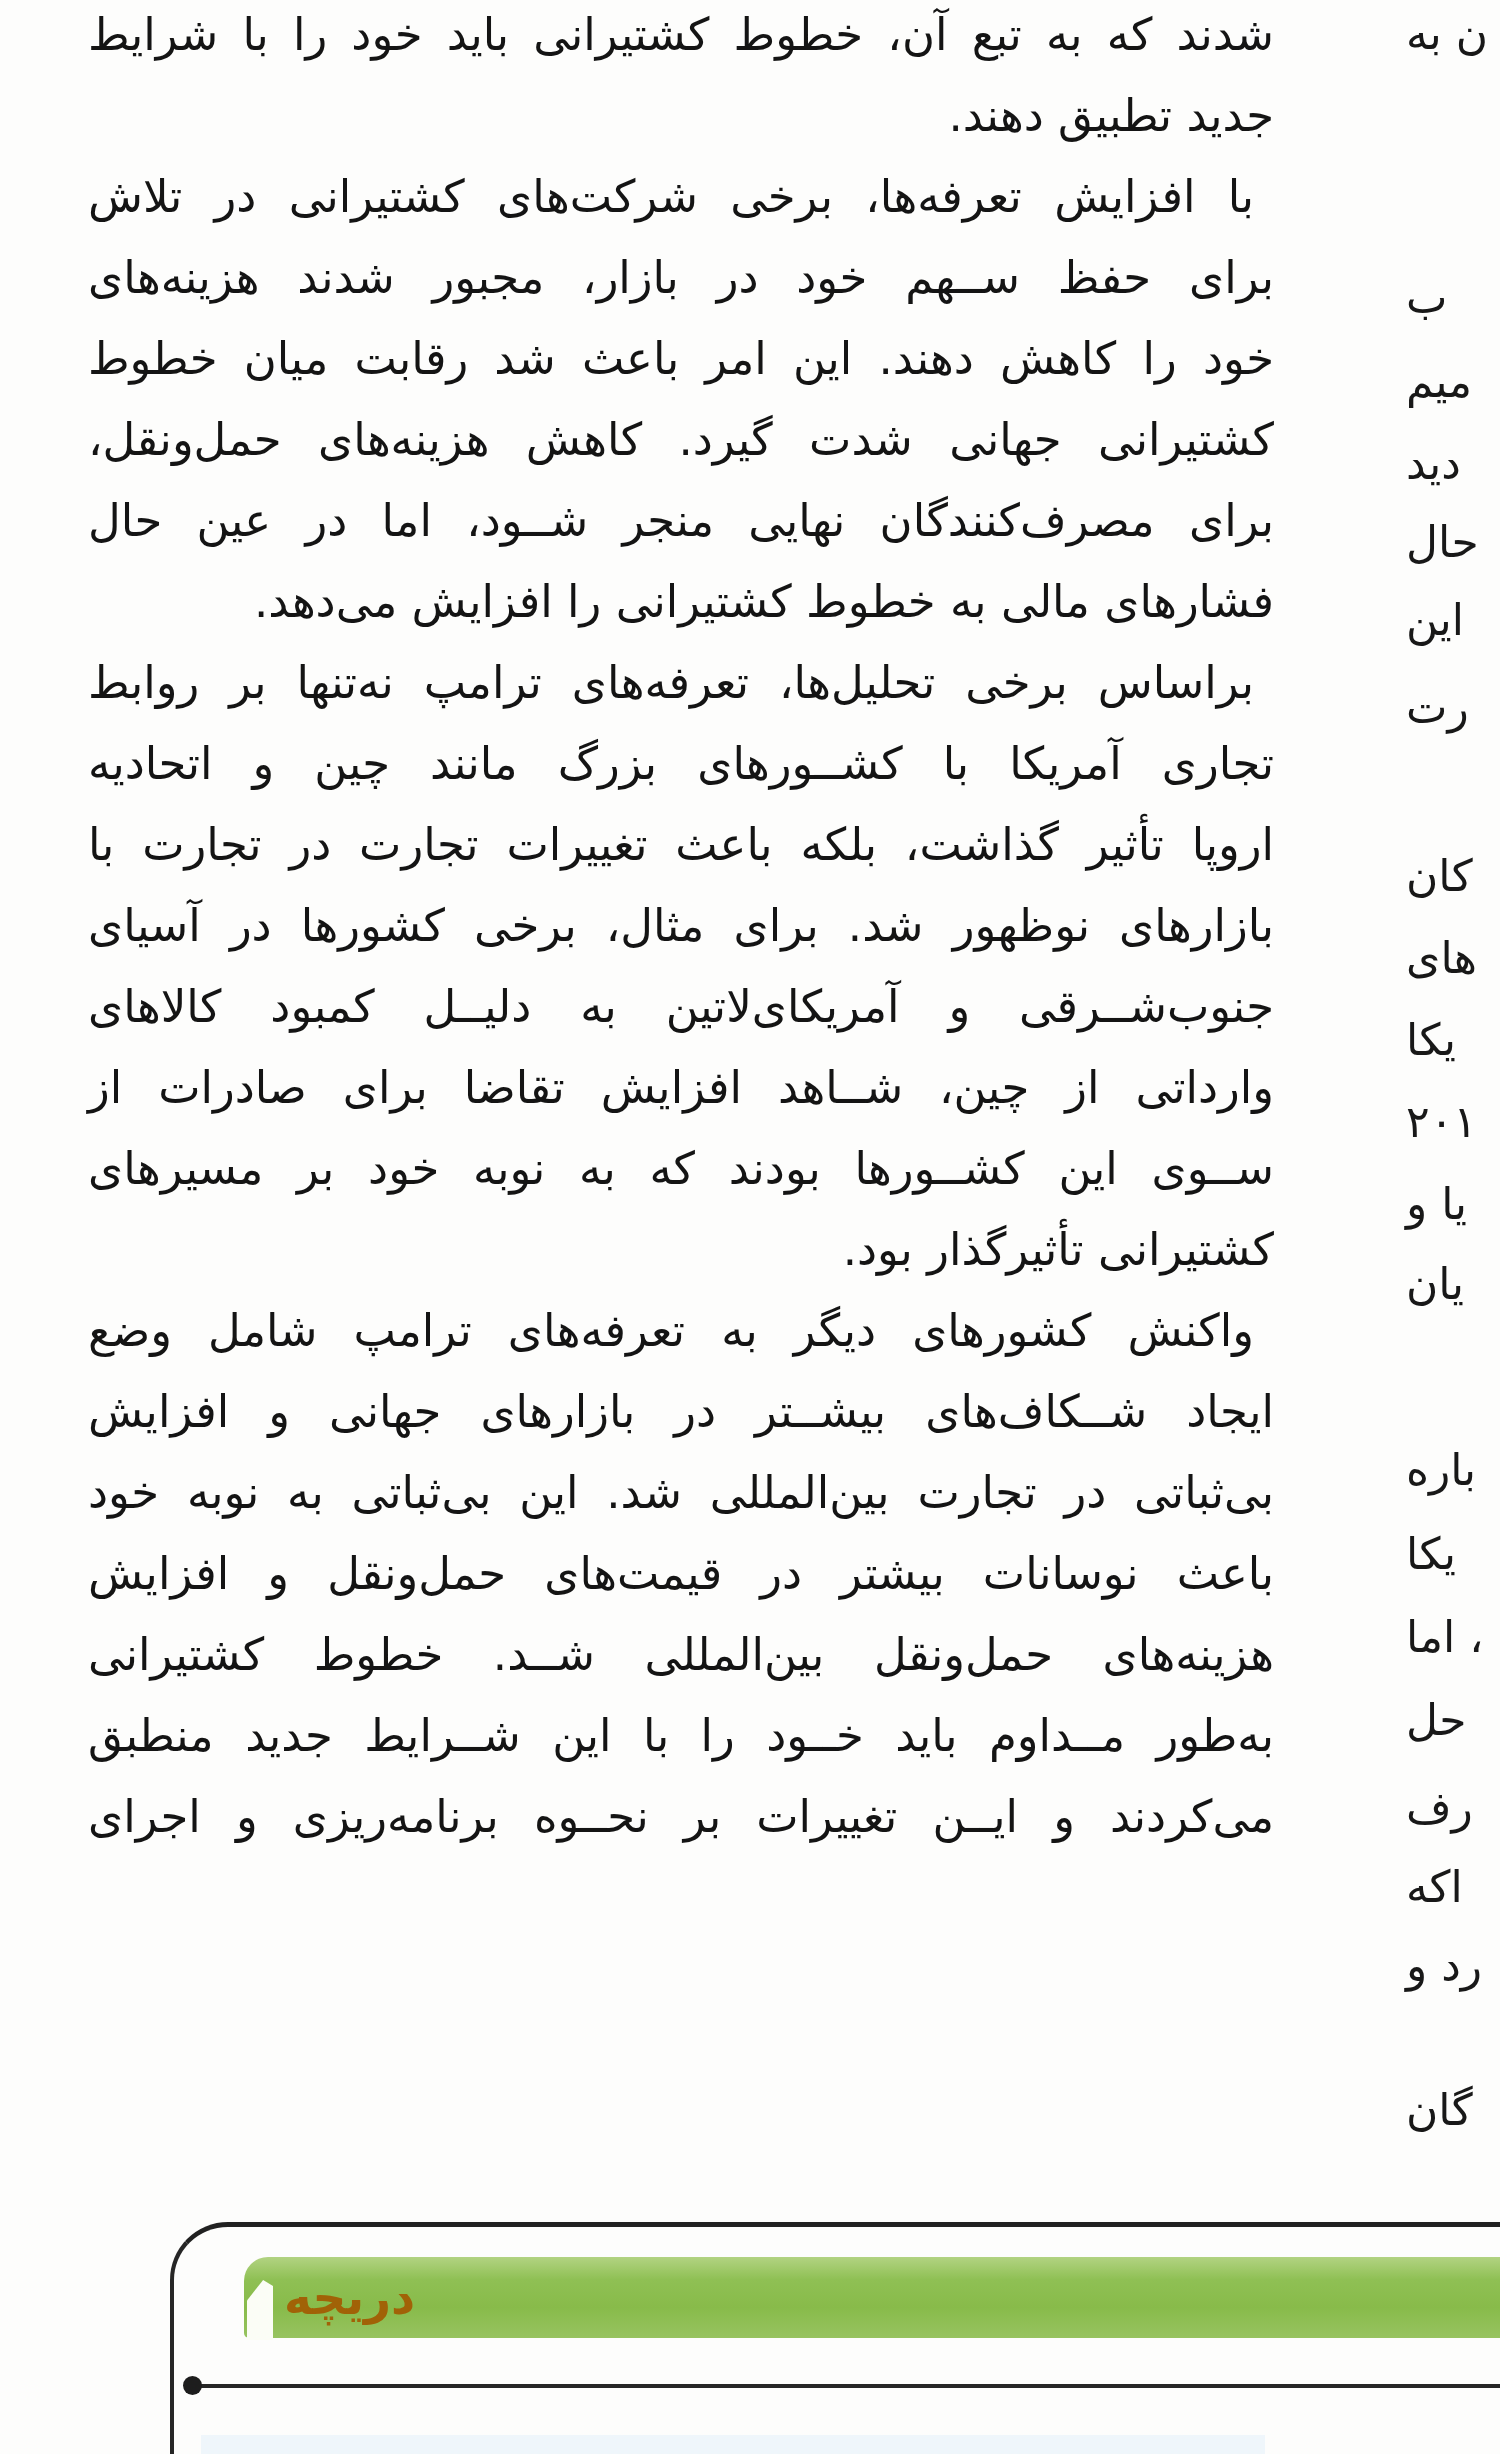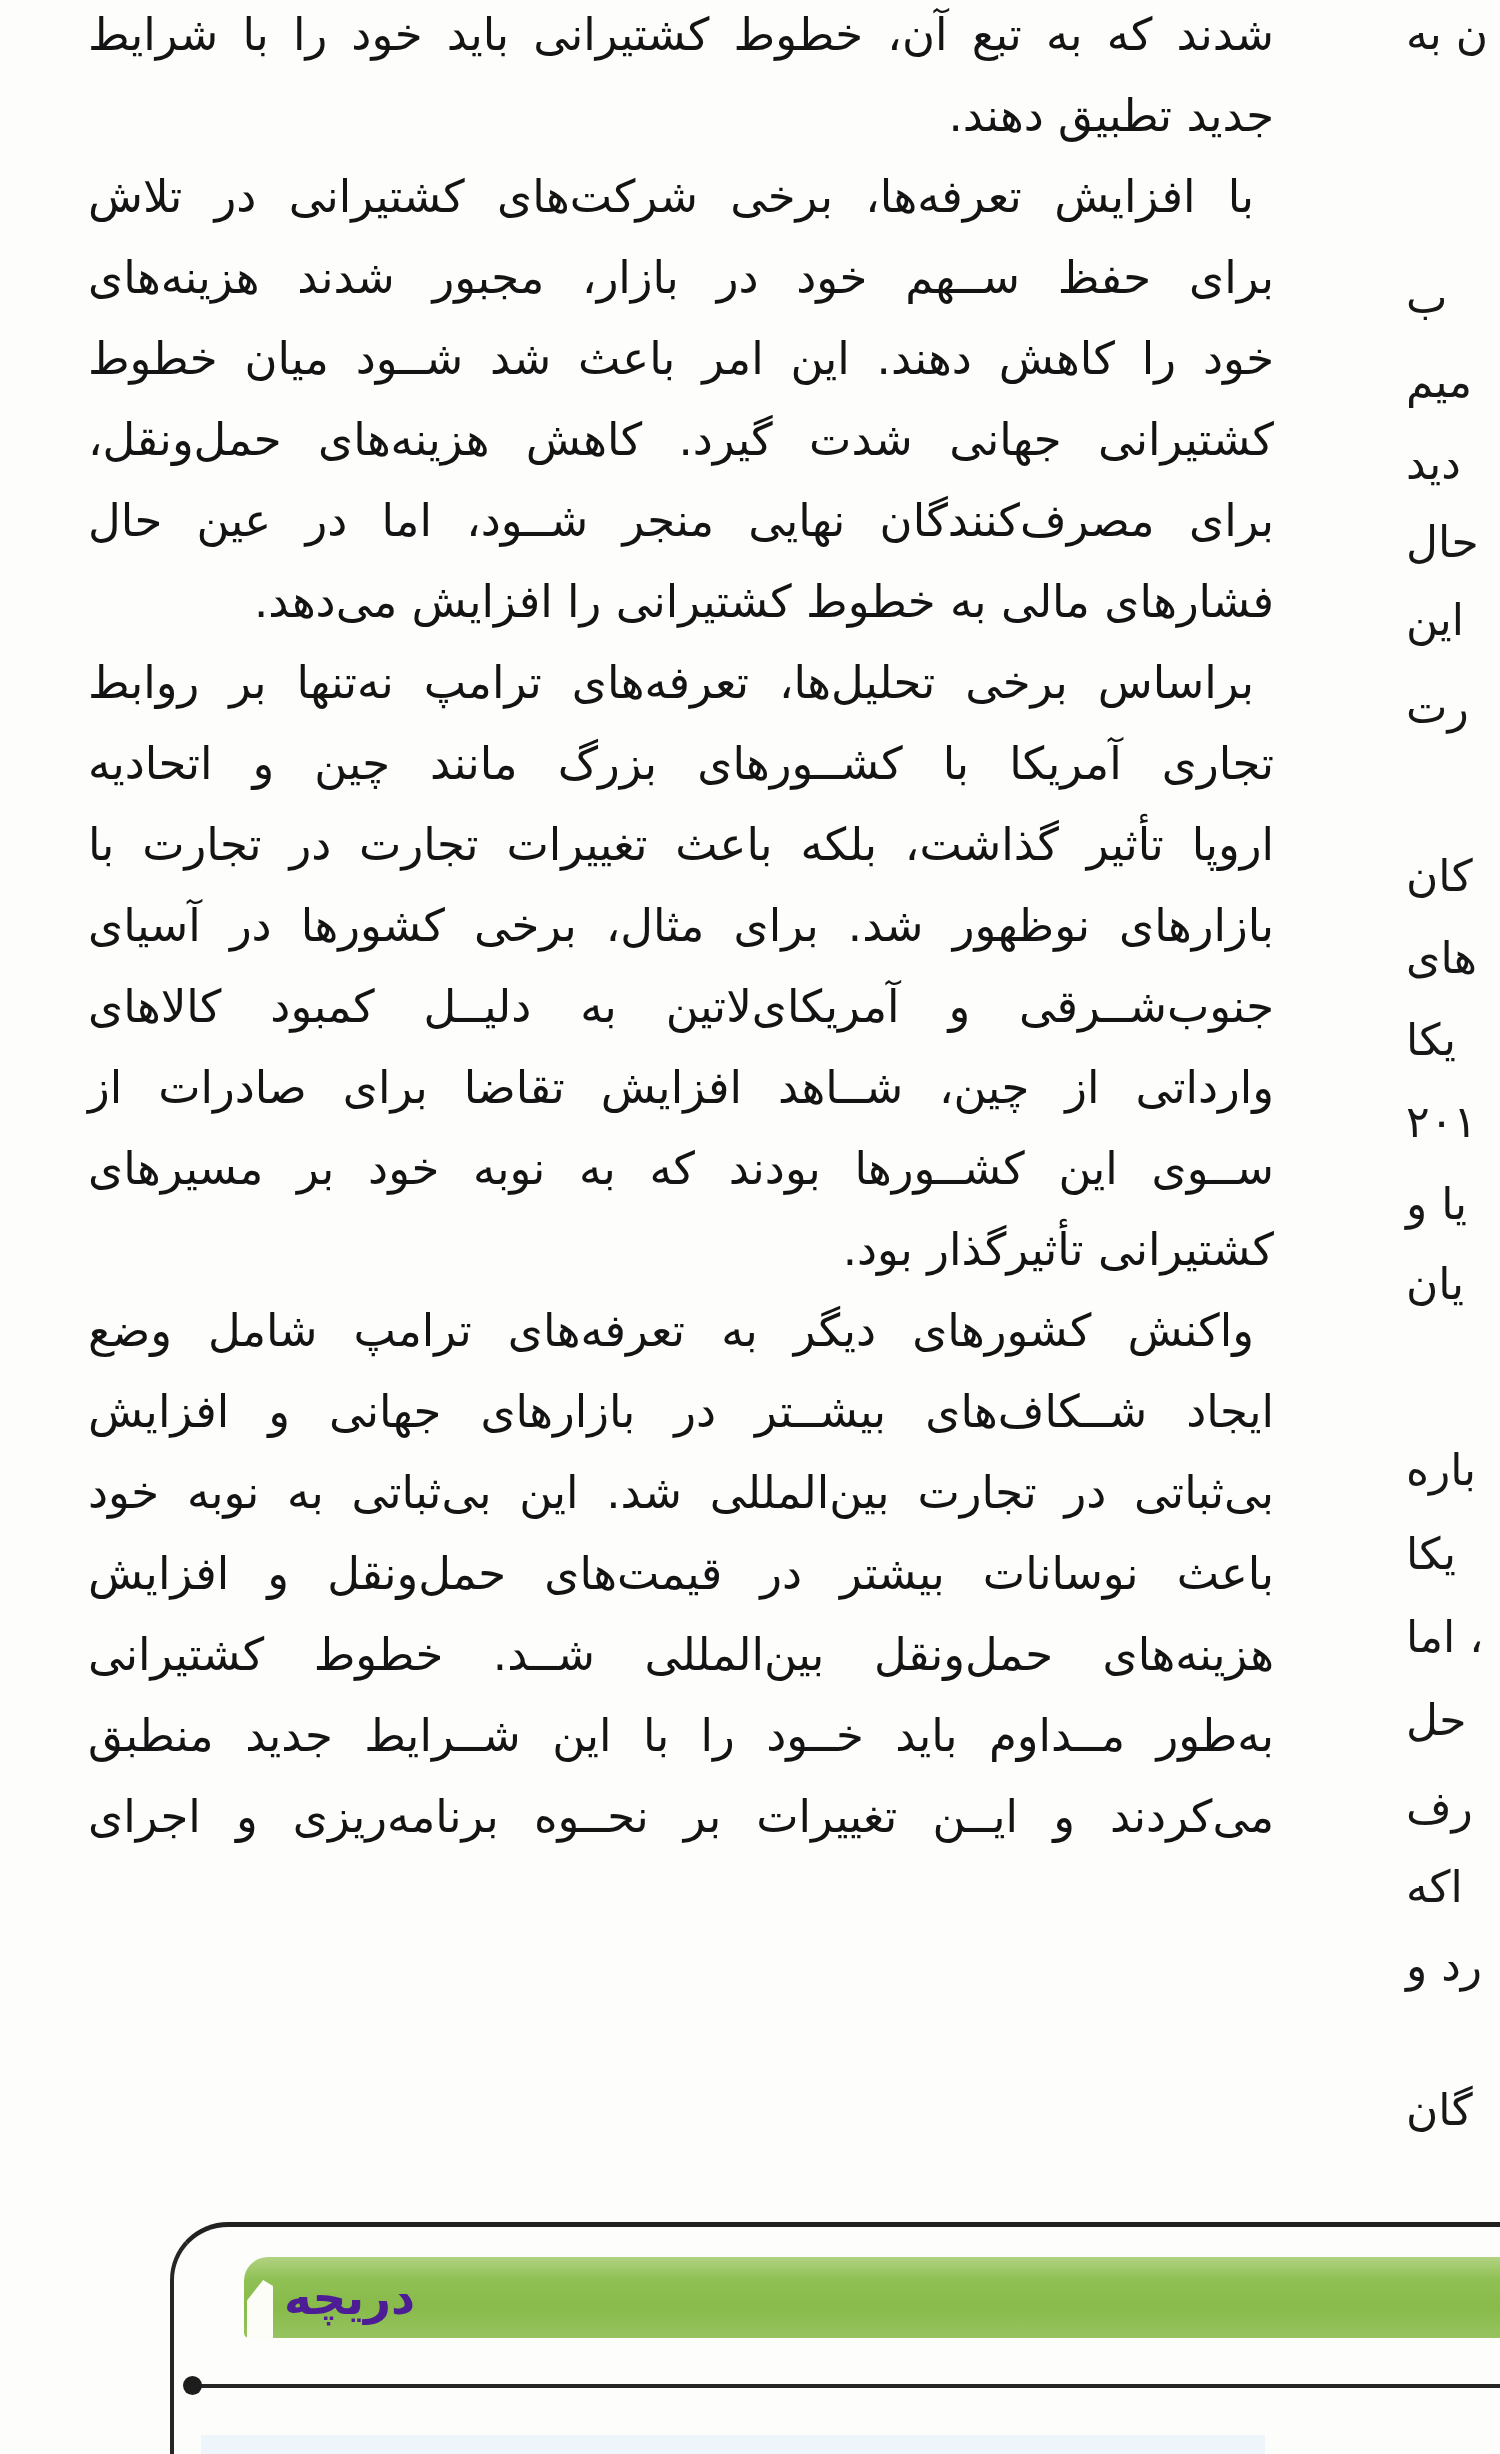--- a/index.html
+++ b/index.html
@@ -66,21 +66,21 @@
   }
   .band-title{
     position:absolute;
     left:284px;top:2265px;
     width:240px;
     direction:rtl;
     text-align:left;
     font-size:47px;
     font-weight:bold;
     line-height:66px;
-    color:#4c1d95;
+    color:#a16207;
   }
   .bullet-line{
     position:absolute;
     left:186px;top:2384px;
     width:1330px;height:4px;
     background:#262626;
   }
   .bullet-dot{
     position:absolute;
     left:-3px;top:-8px;
@@ -96,21 +96,21 @@
   }
 </style>
 </head>
 <body>
 
 <div class="main-text">
   <div class="tline">شدند که به تبع آن، خطوط کشتیرانی باید خود را با شرایط</div>
   <div class="tline pend">جدید تطبیق دهند.</div>
   <div class="tline pstart">با افزایش تعرفه‌ها، برخی شرکت‌های کشتیرانی در تلاش</div>
   <div class="tline">برای حفظ ســهم خود در بازار، مجبور شدند هزینه‌های</div>
-  <div class="tline">خود را کاهش دهند. این امر باعث شد شــود میان خطوط</div>
+  <div class="tline">خود را کاهش دهند. این امر باعث شد رقابت میان خطوط</div>
   <div class="tline">کشتیرانی جهانی شدت گیرد. کاهش هزینه‌های حمل‌ونقل،</div>
   <div class="tline">برای مصرف‌کنندگان نهایی منجر شــود، اما در عین حال</div>
   <div class="tline pend">فشارهای مالی به خطوط کشتیرانی را افزایش می‌دهد.</div>
   <div class="tline pstart">براساس برخی تحلیل‌ها، تعرفه‌های ترامپ نه‌تنها بر روابط</div>
   <div class="tline">تجاری آمریکا با کشــورهای بزرگ مانند چین و اتحادیه</div>
   <div class="tline">اروپا تأثیر گذاشت، بلکه باعث تغییرات تجارت در تجارت با</div>
   <div class="tline">بازارهای نوظهور شد. برای مثال، برخی کشورها در آسیای</div>
   <div class="tline">جنوب‌شــرقی و آمریکای‌لاتین به دلیــل کمبود کالاهای</div>
   <div class="tline">وارداتی از چین، شــاهد افزایش تقاضا برای صادرات از</div>
   <div class="tline">ســوی این کشــورها بودند که به نوبه خود بر مسیرهای</div>

